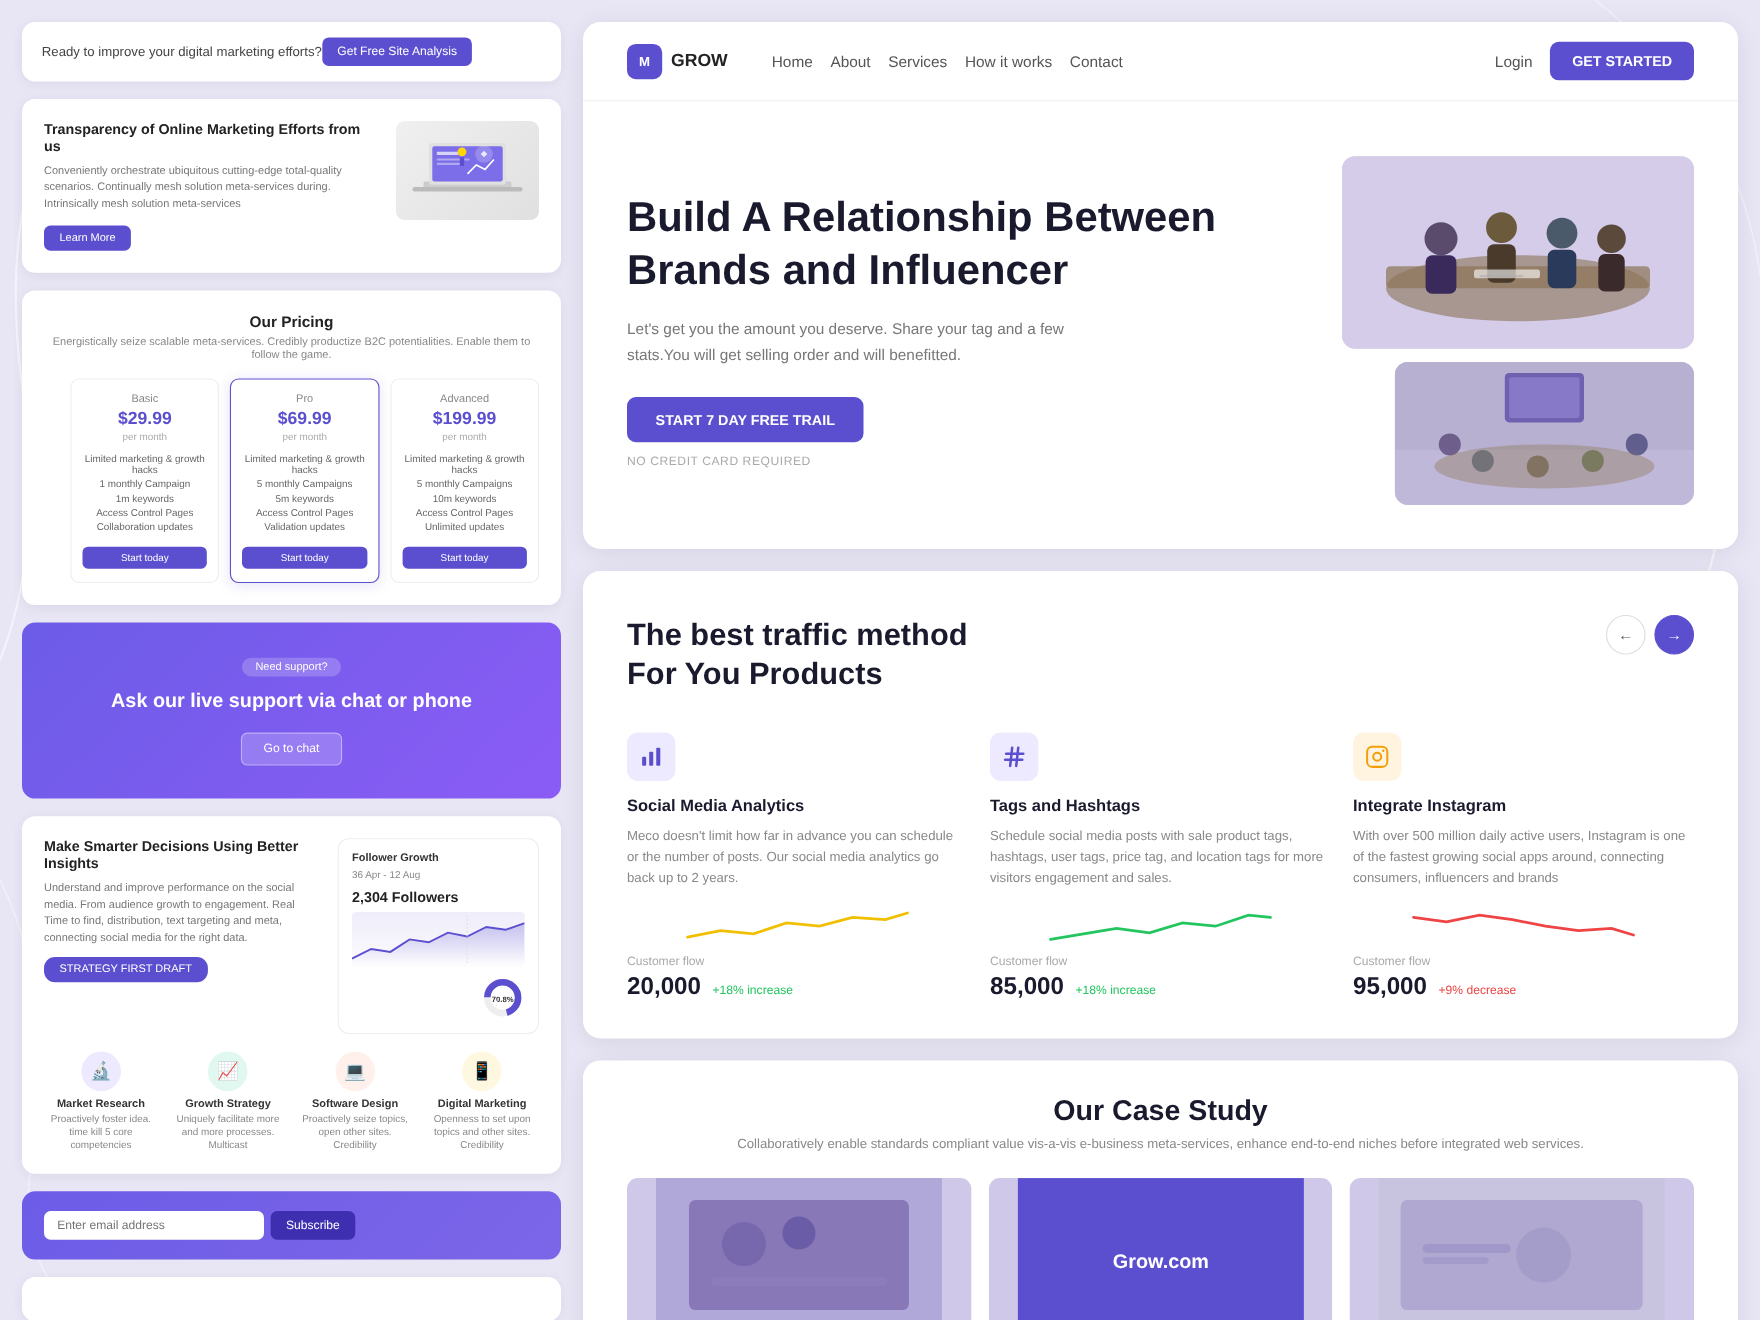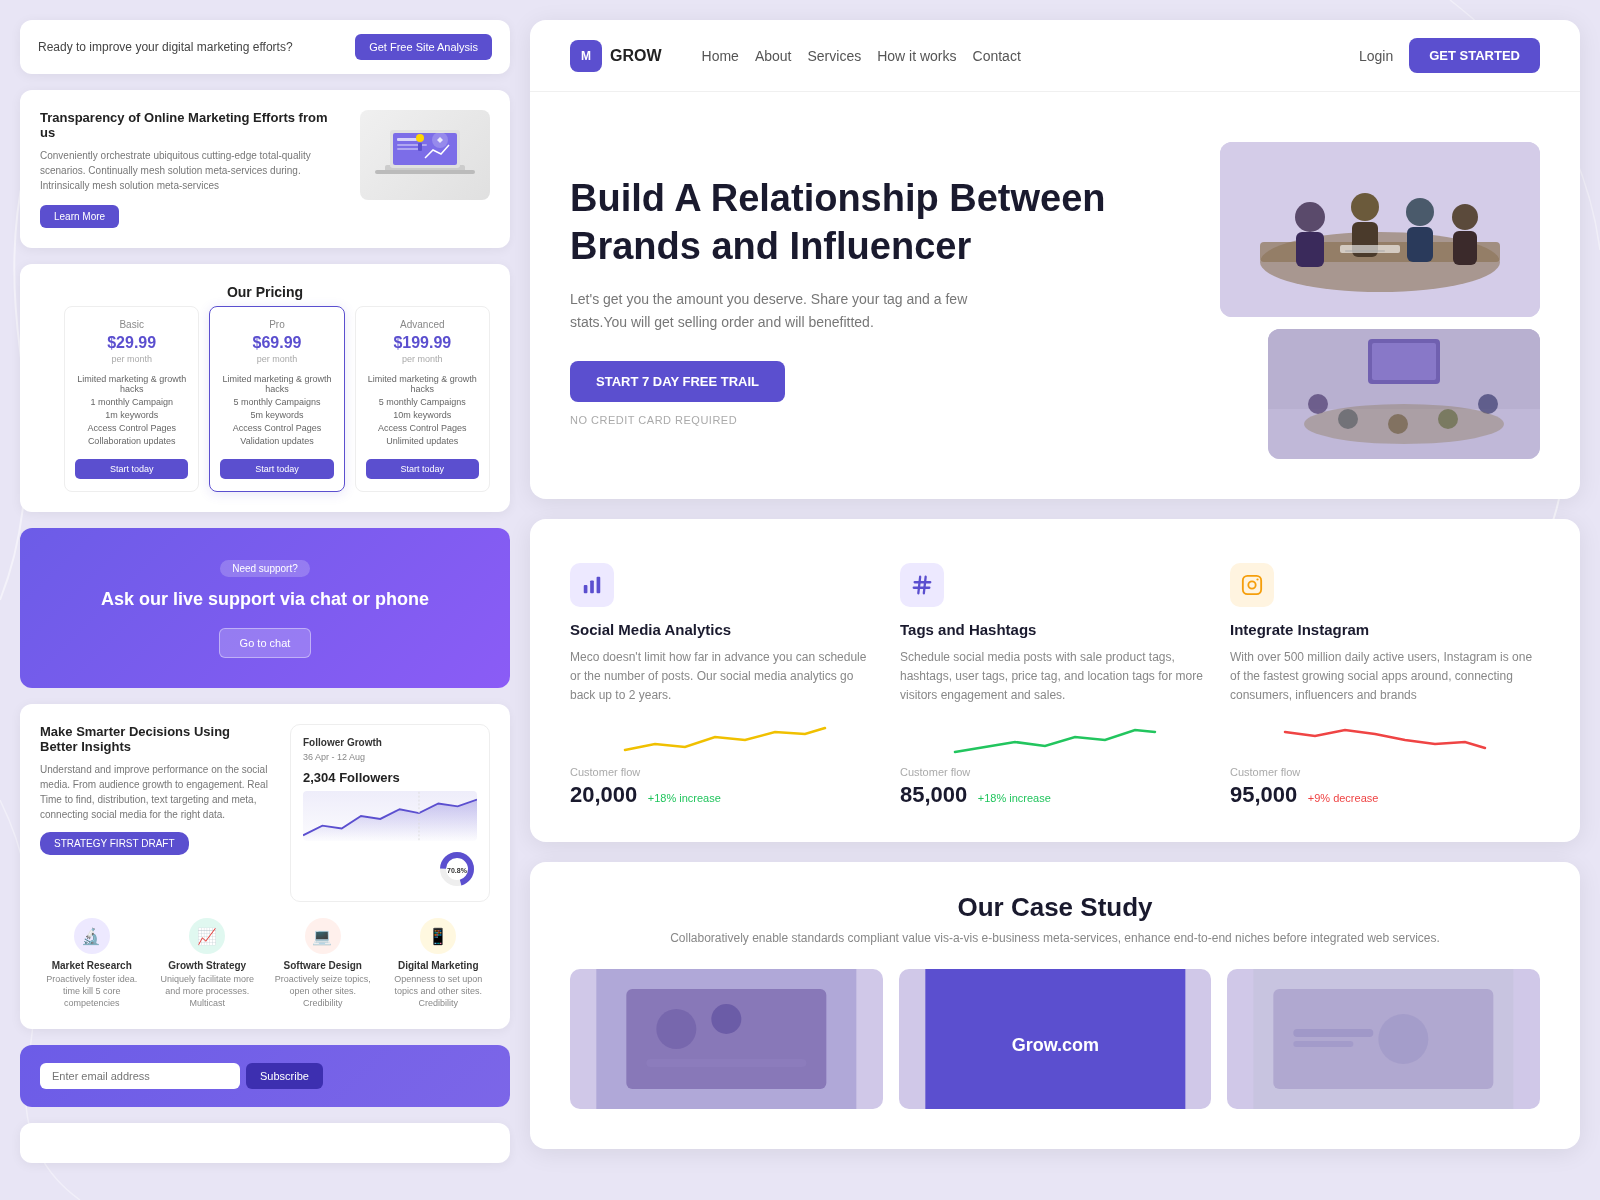--- a/index.html
+++ b/index.html
@@ -39,21 +39,20 @@
       gap: 16px;
     }
 
     
     .cta-banner {
       background: white;
       border-radius: 12px;
       padding: 14px 18px;
       display: flex;
       align-items: center;
-      justify-content: space-between;
       box-shadow: 0 2px 12px rgba(0,0,0,0.06);
     }
     .cta-banner-text {
       font-size: 12px;
       color: #444;
     }
     .cta-banner-btn {
       background: #5b4fcf;
       color: white;
       border: none;
@@ -240,21 +239,21 @@
       border-radius: 10px;
       padding: 6px 14px;
       font-size: 10px;
       cursor: pointer;
     }
     .chart-widget {
       background: white;
       border: 1px solid #eee;
       border-radius: 10px;
       padding: 12px;
-      width: 200px;
+      width: 183px;
       flex-shrink: 0;
     }
     .chart-widget-title {
       font-size: 10px;
       font-weight: 600;
       color: #333;
       margin-bottom: 4px;
     }
     .chart-widget-subtitle {
       font-size: 9px;
@@ -677,20 +676,21 @@
           <rect x="53" y="33" width="4" height="8" rx="1" fill="#5b4fcf"></rect>
 
           <circle cx="75" cy="30" r="8" fill="rgba(255,255,255,0.2)"></circle>
           <polyline points="72,30 75,27 78,30 75,33 72,30" fill="white" opacity="0.8"></polyline>
         </svg>
       </div>
     </div>
 
     <div class="pricing-card">
       <h3>Our Pricing</h3>
+      <p class="pricing-desc">Energistically seize scalable meta-services. Credibly productize B2C potentialities. Enable them to follow the game.</p>
       <div class="pricing-grid">
         <div class="price-col">
           <div class="plan-name">Basic</div>
           <div class="plan-price">$29.99</div>
           <div class="plan-period">per month</div>
           <div class="feature-line">Limited marketing &amp; growth hacks</div>
           <div class="feature-line">1 monthly Campaign</div>
           <div class="feature-line">1m keywords</div>
           <div class="feature-line">Access Control Pages</div>
           <div class="feature-line">Collaboration updates</div>
@@ -869,20 +869,29 @@
               <ellipse cx="136" cy="95" rx="100" ry="20" fill="#8b7a5a" opacity="0.4"></ellipse>
             </svg>
           </div>
         </div>
       </div>
 
     </div>
 
     <div class="main-card">
       <div class="traffic-section">
+        <div class="traffic-header">
+          <h2>
+            <span>The best traffic method<br>For You Products</span>
+          </h2>
+          <div class="nav-arrows">
+            <div class="nav-arrow">←</div>
+            <div class="nav-arrow active">→</div>
+          </div>
+        </div>
         <div class="traffic-cards">
 
           <div class="traffic-card">
             <div class="traffic-icon" style="background:#ede9ff;">
               <svg width="22" height="22" viewBox="0 0 24 24" fill="none" xmlns="http://www.w3.org/2000/svg">
                 <rect x="3" y="12" width="4" height="9" rx="1" fill="#5b4fcf"></rect>
                 <rect x="10" y="7" width="4" height="14" rx="1" fill="#5b4fcf"></rect>
                 <rect x="17" y="3" width="4" height="18" rx="1" fill="#5b4fcf"></rect>
               </svg>
             </div>

